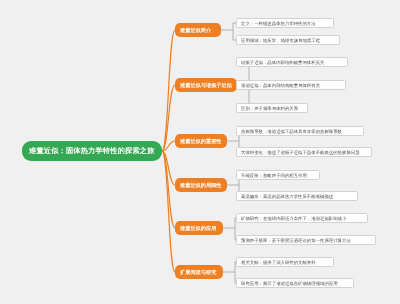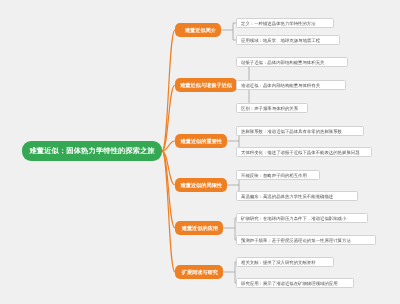--- a/index.html
+++ b/index.html
@@ -5,21 +5,21 @@
   html,body{margin:0;padding:0;}
   body{
     width:400px;height:304px;
     background:#f0f0f0;
     font-family:"Liberation Sans","DejaVu Sans",sans-serif;
     overflow:hidden;
   }
   #canvas{position:relative;width:400px;height:304px;}
   #edges{position:absolute;left:0;top:0;width:400px;height:304px;}
 
-  .node{position:absolute;box-sizing:border-box;display:flex;align-items:center;justify-content:flex-end;}
+  .node{position:absolute;box-sizing:border-box;display:flex;align-items:center;justify-content:flex-start;}
 
   .root{
     background:#35a853;color:#ffffff;
     border-radius:9px;
     font-size:7.2px;font-weight:bold;
     letter-spacing:.2px;
     padding:0 7px;
     white-space:nowrap;
   }
   .branch{

